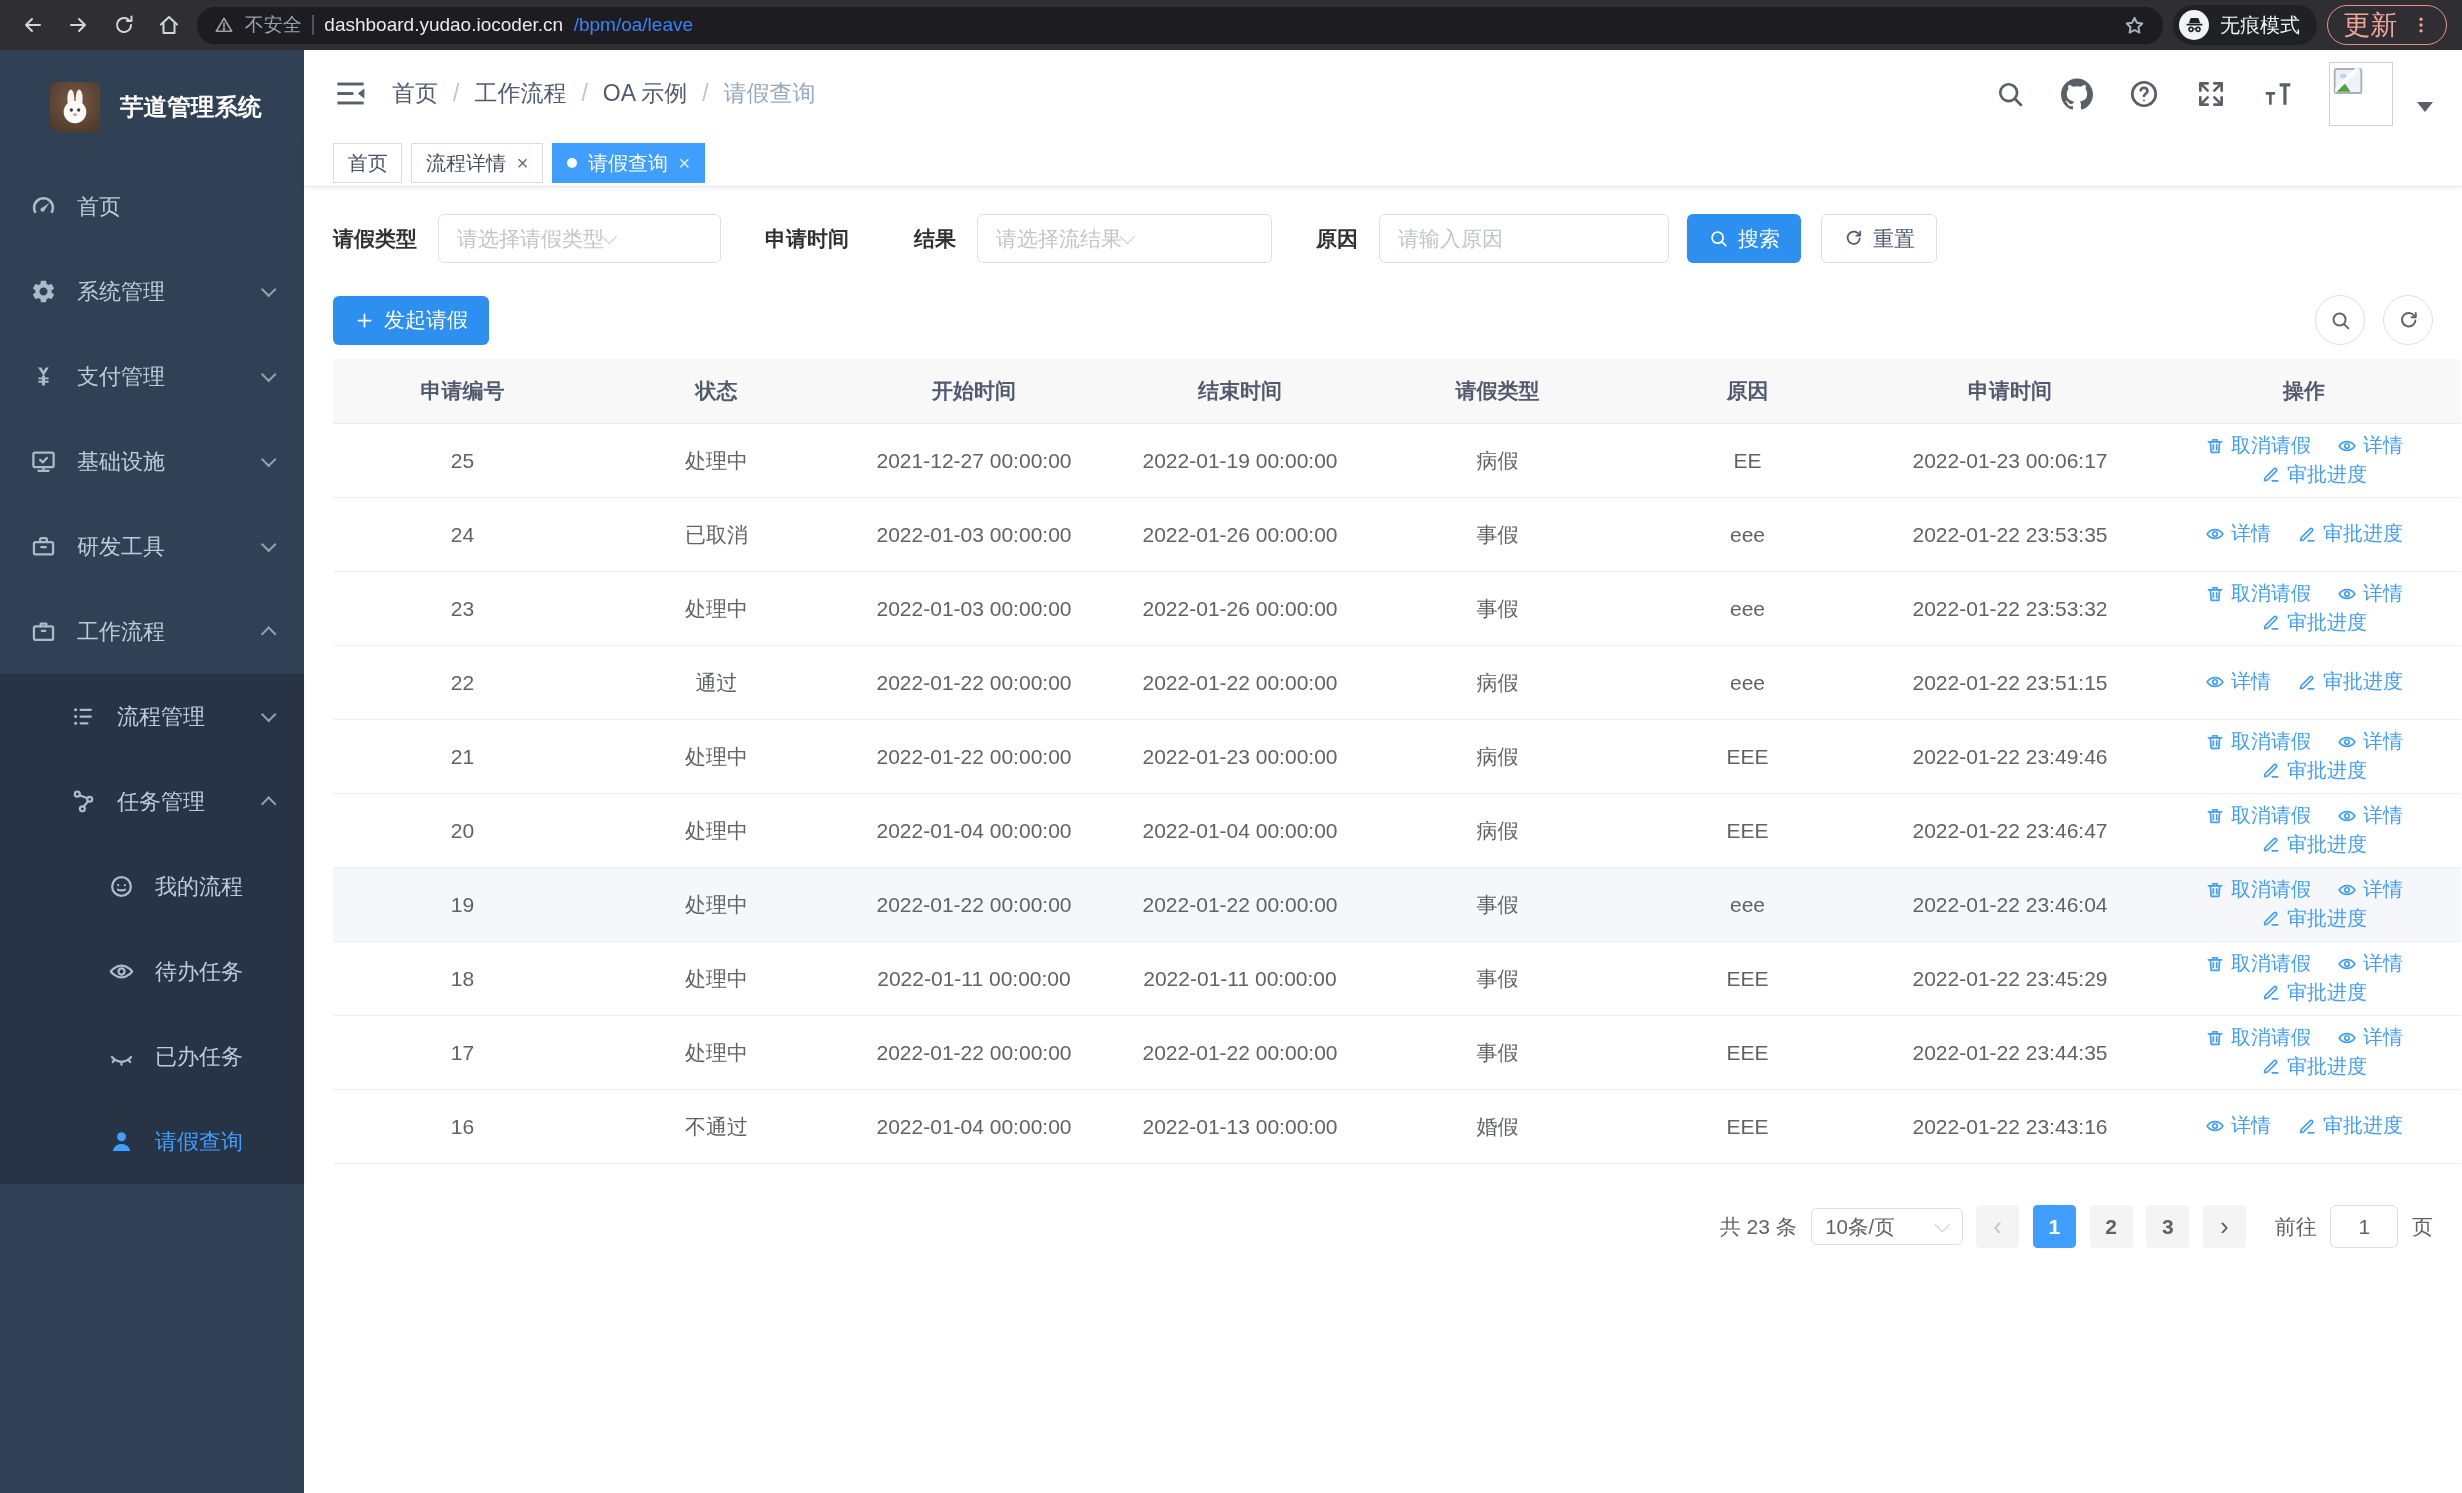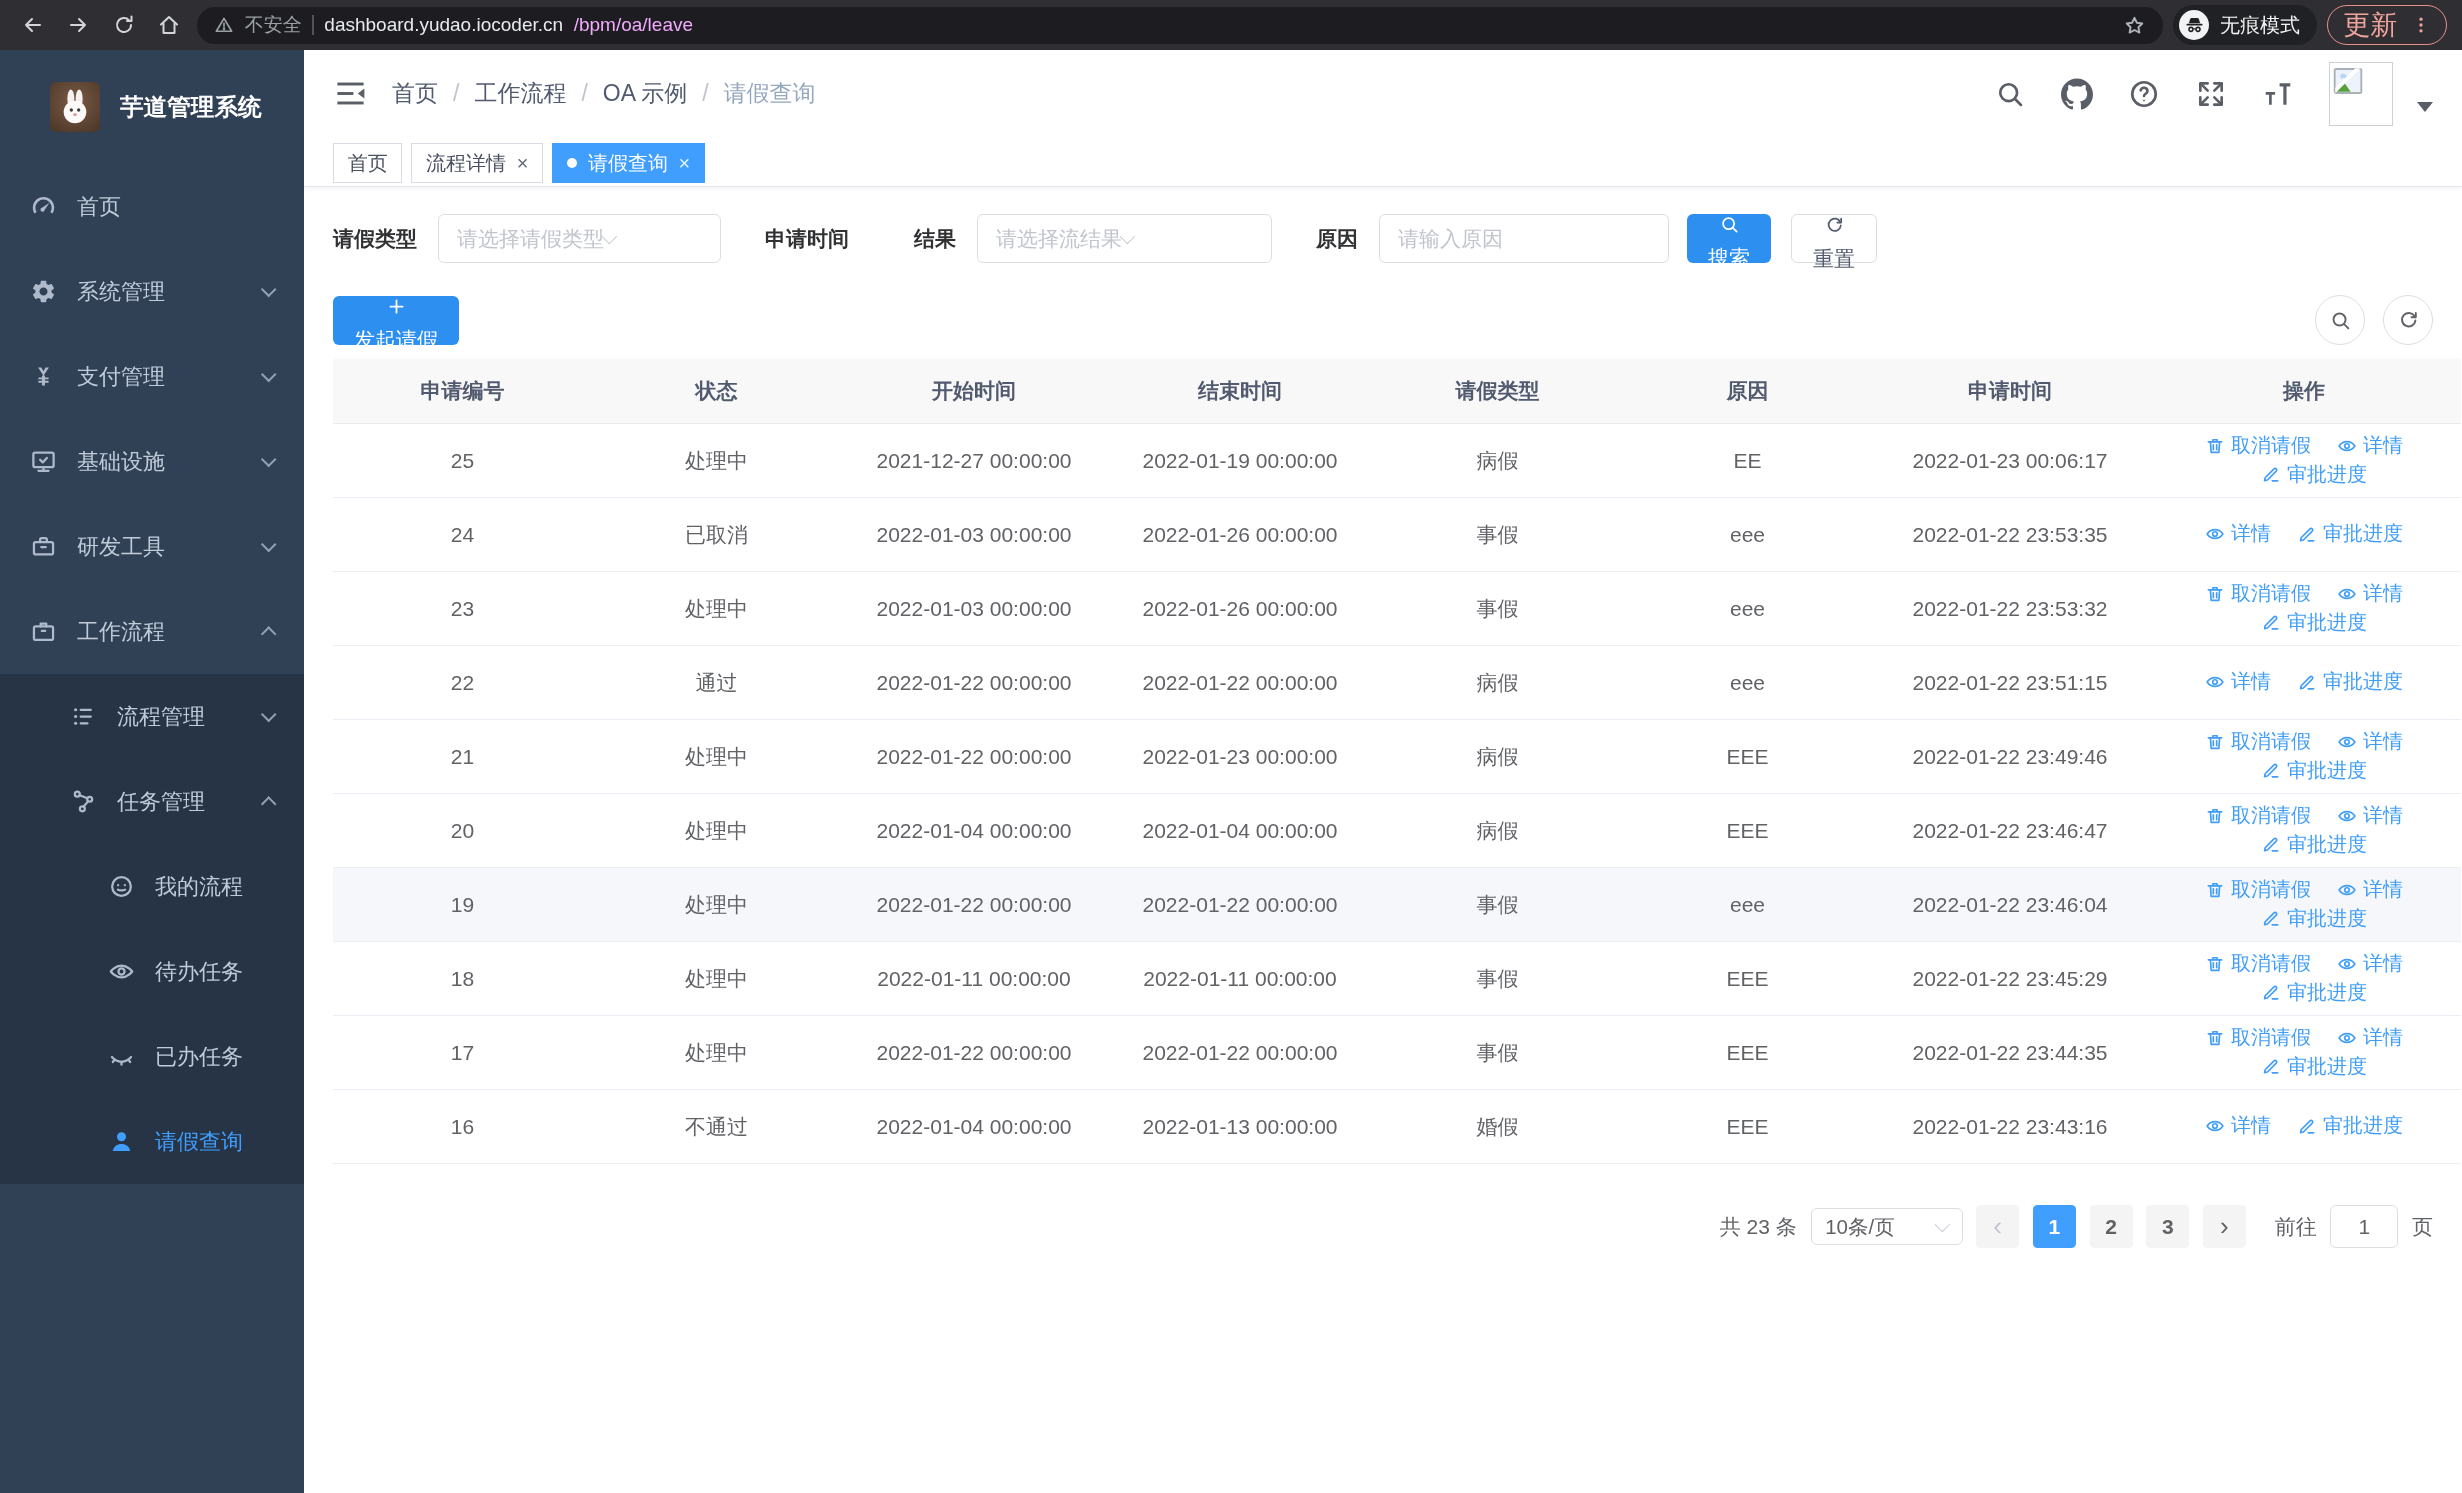--- a/index.html
+++ b/index.html
@@ -8,21 +8,21 @@
   svg { display:block; }
 
   
   .chrome { height:50px; background:#2f2f33; display:flex; align-items:center; padding:0 15px; gap:10.6px; }
   .nav-ic { width:35px; height:35px; display:flex; align-items:center; justify-content:center; color:#d2d5d9; }
   .nav-ic svg { width:24px; height:24px; }
   .omnibox { flex:1; height:37px; background:#1d1d21; border-radius:18px; display:flex; align-items:center; padding:0 16.7px; gap:10.6px; color:#9aa0a6; font-size:19px; }
   .omnibox .warn svg { width:20px; height:20px; }
   .omni-div { width:1.5px; height:20px; background:#50535a; }
   .host { color:#e8eaed; }
-  .path { color:#f0abfc; }
+  .path { color:#3b82f6; }
   .omni-star { margin-left:auto; color:#aeb2b8; }
   .omni-star svg { width:23px; height:23px; }
   .chip { height:40px; border-radius:20px; background:#202124; display:flex; align-items:center; gap:10.6px; padding:0 16.7px 0 6px; color:#f1f3f4; font-size:20px; }
   .incog-circ { width:30px; height:30px; border-radius:50%; background:#f1f3f4; color:#202124; display:flex; align-items:center; justify-content:center; }
   .incog-circ svg { width:21px; height:21px; }
   .update-pill { height:40px; border-radius:20px; border:1.5px solid #e5918a; color:#f0a49c; display:flex; align-items:center; gap:13.7px; padding:0 15px; font-size:27px; }
   .kebab svg { width:20px; height:20px; }
 
   
   .app { display:flex; height:1443px; }
@@ -78,21 +78,21 @@
   .sel-chev { width:10.6px; height:10.6px; border-right:1.5px solid #c0c4cc; border-bottom:1.5px solid #c0c4cc; transform:rotate(45deg); margin-top:-4.6px; }
   .w-type { width:283px; }
   .w-date { width:373px; gap:15px; }
   .w-result { width:295px; }
   input.control { display:inline-block; padding:0 18px; color:#606266; }
   input.control::placeholder { color:#c0c4cc; }
   .w-reason { width:290px; }
   .date-sep { color:#606266; }
   .cal-ic { width:23px; height:23px; color:#c0c4cc; flex:none; }
   .cal-ic svg { width:100%; height:100%; }
-  .btn { height:49px; border-radius:6px; font-size:21px; display:inline-flex; align-items:center; gap:9px; padding:0 21px; border:none; cursor:pointer;flex-direction:column; }
+  .btn { height:49px; border-radius:6px; font-size:21px; display:inline-flex; align-items:center; gap:9px; padding:0 21px; border:none; cursor:pointer; }
   .btn svg { width:21px; height:21px; }
   .btn-primary { background:#2d8ff0; color:#fff; }
   .btn-plain { background:#fff; border:1.5px solid #dcdee2; color:#515a6e; }
   .btn-reset { margin-left:20px; }
 
   .toolbar-row { margin-top:32px; display:flex; align-items:center; }
   .right-tools { margin-left:auto; display:flex; gap:18px; }
   .circle-btn { width:50px; height:50px; border-radius:50%; border:1.5px solid #dcdee2; background:#fff; color:#606266; display:flex; align-items:center; justify-content:center; cursor:pointer; }
   .circle-btn svg { width:23px; height:23px; }
 

